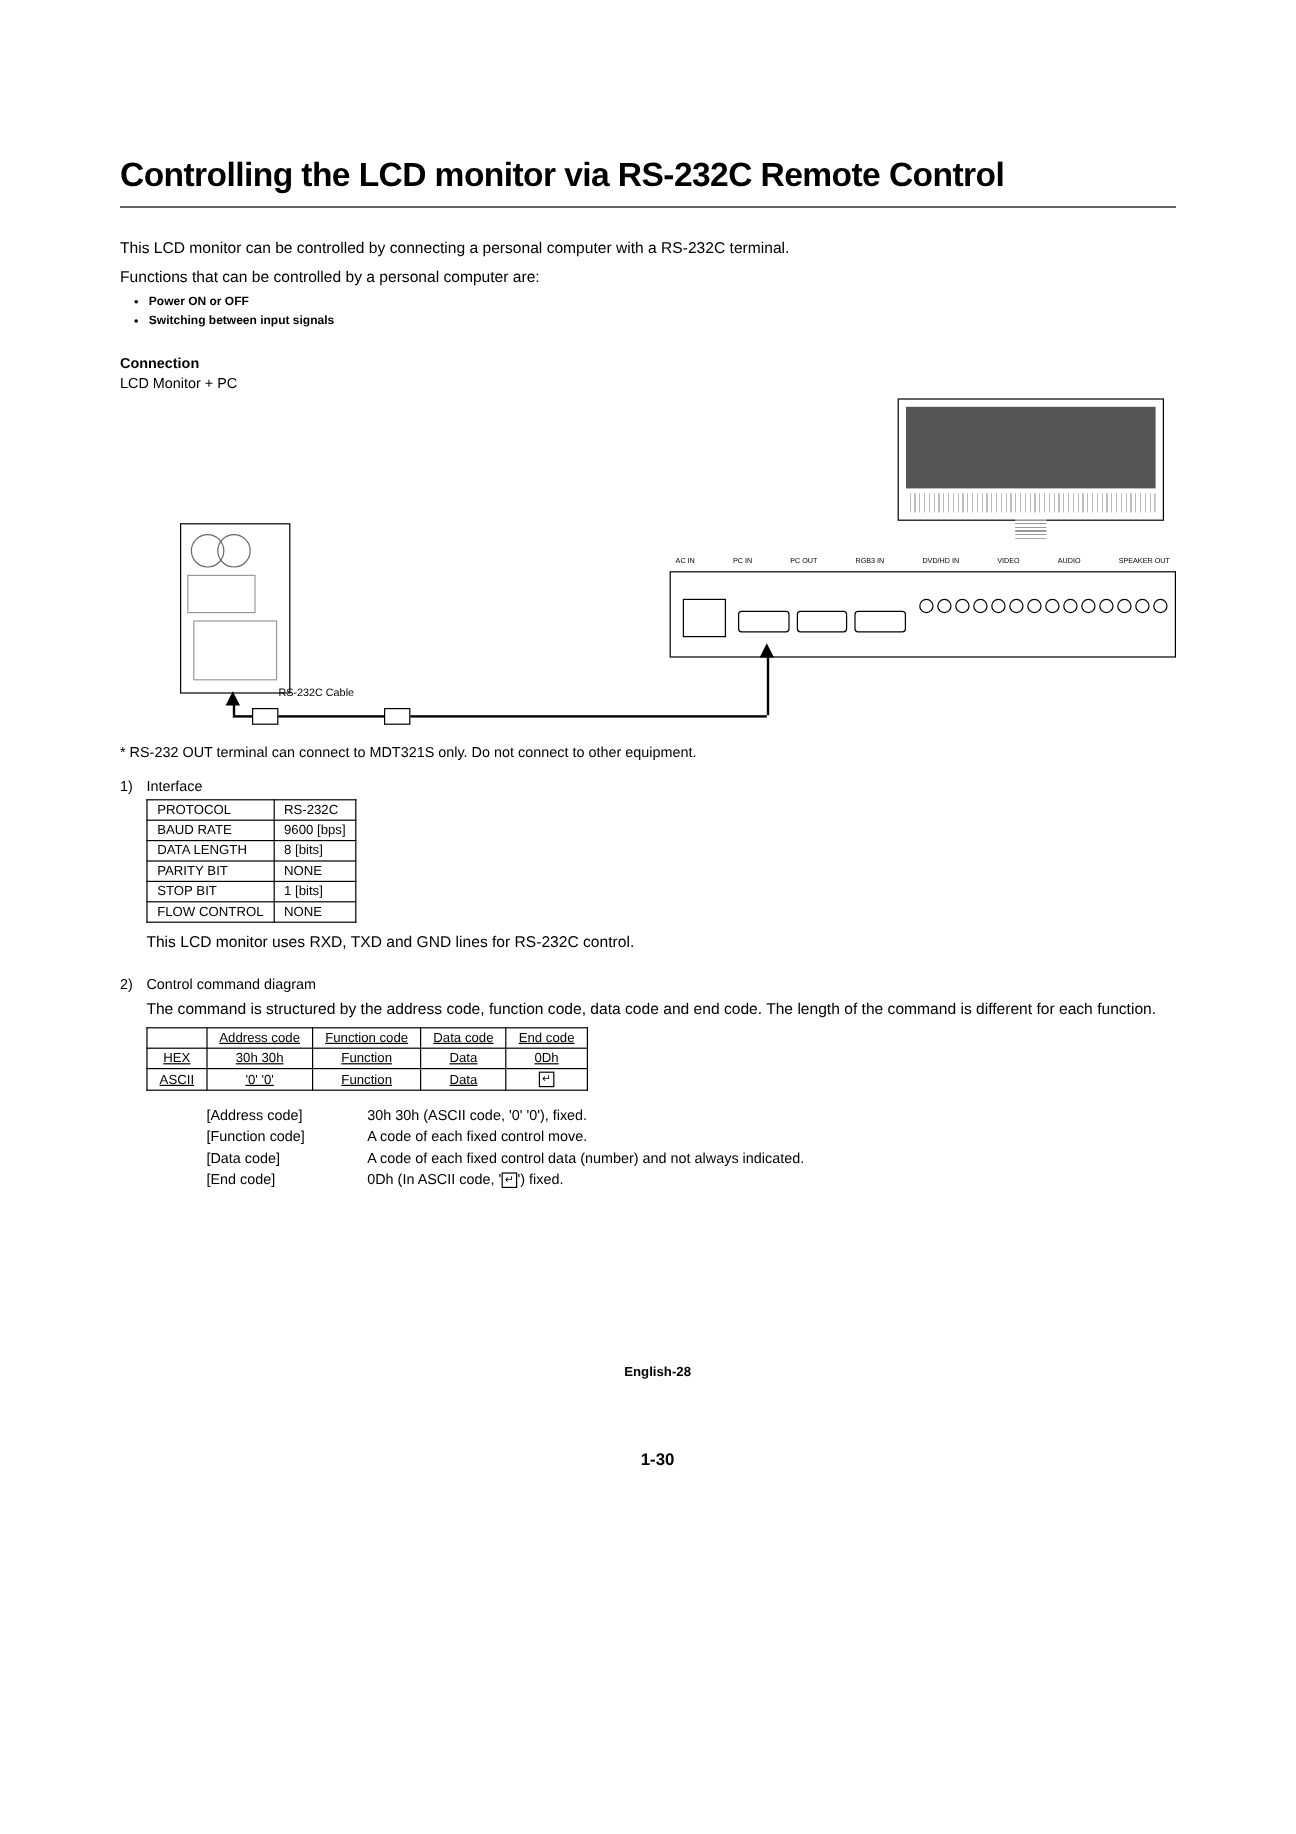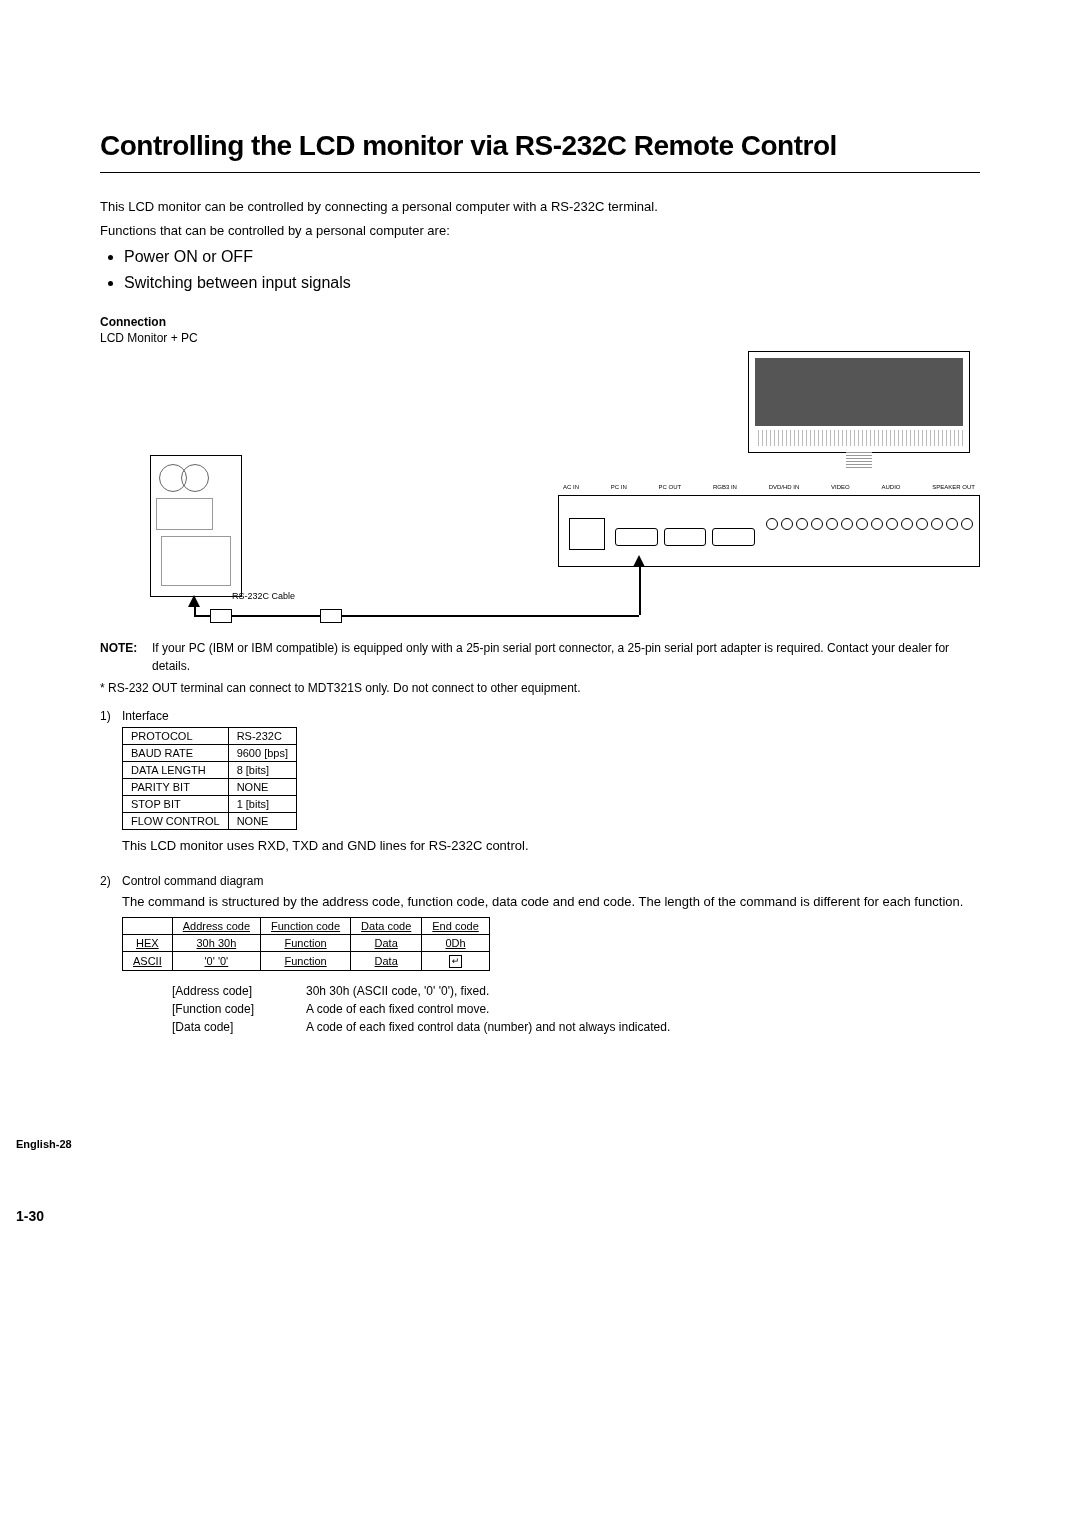--- a/index.html
+++ b/index.html
@@ -28,22 +28,23 @@
     padding-bottom: 6px;
   }
   .body-text {
     font-size: 13px;
     line-height: 1.5;
     margin: 0 0 4px 0;
   }
   .bullet-list {
     margin: 2px 0 20px 0;
     padding-left: 24px;
-    font-size: 16px;
+    font-size: 10px;
     line-height: 1.6;
+    font-weight: bold;
   }
   .bullet-list li { list-style-type: disc; }
   .section-label {
     font-size: 12px;
     font-weight: bold;
     margin: 10px 0 2px 0;
   }
   .conn-sub {
     font-size: 12px;
     margin-bottom: 10px;
@@ -137,21 +138,21 @@
     margin: 6px 0 10px 22px;
     text-decoration: underline;
   }
   .cmd-table td,.cmd-table th{border:1px solid #000; padding:2px 10px; text-align:center; font-weight:normal;}
   .cmd-table th{font-weight:normal;}
   .code-desc{font-size:12px; margin-left:64px;}
   .code-desc td{padding:1px 6px; vertical-align:top;}
   .code-desc td:first-child{width:120px;}
   .cr-icon{display:inline-block; border:1px solid #000; padding:0 2px; font-size:9px; line-height:11px; vertical-align:middle;}
   .page-label{
-    position:absolute; left:16px; right:0; text-align:left;
+    position:absolute; left:16px; right:0; text-align:center;
     font-size:11px; font-weight:bold;
   }
   .page-label.eng{bottom:170px;}
   .page-label.num{bottom:96px; font-weight:bold; font-size:14px;}
 </style>
 </head>
 <body>
 
 <div class="page">
 
@@ -217,24 +218,20 @@
     <div class="arrow-up" style="left:88px; top:240px;"></div>
     <div class="vstub" style="left:94px; top:250px; height:10px;"></div>
     <div class="hstub" style="left:94px; top:260px; width:445px;"></div>
     <div class="vstub" style="left:539px; top:210px; height:50px;"></div>
     <div class="arrow-up" style="left:533px; top:200px;"></div>
     <div class="connector" style="left:110px; top:254px;"></div>
     <div class="connector" style="left:220px; top:254px;"></div>
     <span class="cable-label" style="left:132px; top:236px;">RS-232C Cable</span>
   </div>
 
-  <div class="note">
-    <div class="note-label">NOTE:</div>
-    <div>If your PC (IBM or IBM compatible) is equipped only with a 25-pin serial port connector, a 25-pin serial port adapter is required. Contact your dealer for details.</div>
-  </div>
   <div class="asterisk">* RS-232 OUT terminal can connect to MDT321S only. Do not connect to other equipment.</div>
 
   <div class="numlist">
     <div class="row">
       <div class="num">1)</div>
       <div>Interface</div>
     </div>
   </div>
   <table class="iface-table">
     <tbody>
@@ -307,18 +304,22 @@
           <td>30h 30h (ASCII code, '0' '0'), fixed.</td>
         </tr>
     <tr>
           <td>[Function code]</td>
           <td>A code of each fixed control move.</td>
         </tr>
     <tr>
           <td>[Data code]</td>
           <td>A code of each fixed control data (number) and not always indicated.</td>
         </tr>
+    <tr>
+          <td>[End code]</td>
+          <td>0Dh (In ASCII code, '<span class="cr-icon">↵</span>') fixed.</td>
+        </tr>
   </tbody>
     </table>
 
   <div class="page-label eng">English-28</div>
   <div class="page-label num">1-30</div>
 </div>
 
 </body></html>

